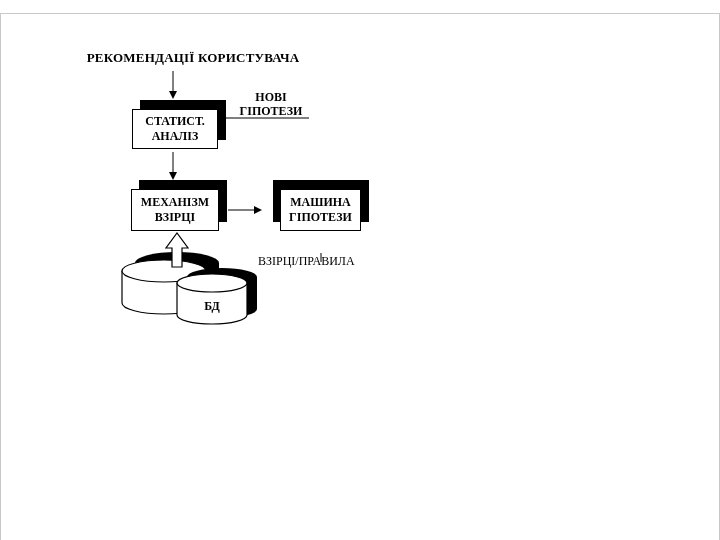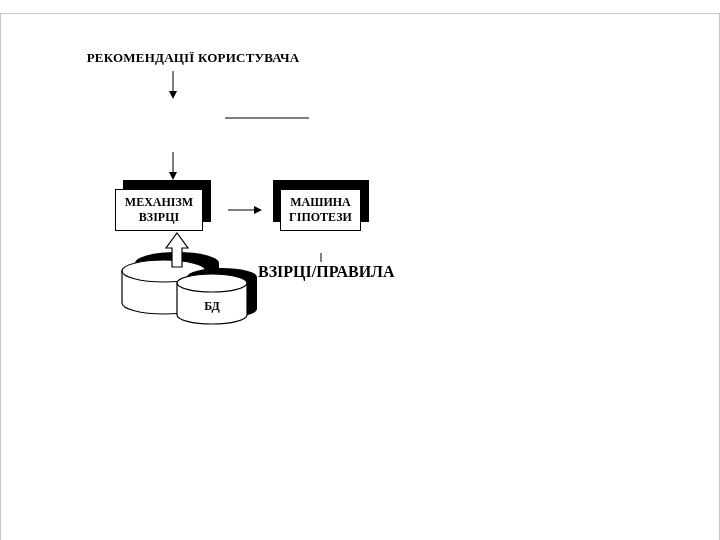--- a/index.html
+++ b/index.html
@@ -25,29 +25,29 @@
     content:"";position:absolute;left:8px;top:-9px;
     width:100%;height:100%;background:#000;
   }
   .node .face{
     position:relative;width:100%;height:100%;
     background:#fff;border:1px solid #000;box-sizing:border-box;
     display:flex;flex-direction:column;align-items:center;justify-content:center;
     font-weight:bold;font-size:12px;line-height:1.25;text-align:center;
   }
   .node-stat{left:131px;top:95px;width:86px;height:40px;}
-  .node-mech{left:114px;top:175px;width:88px;height:42px;}
+  .node-mech{left:130px;top:175px;width:88px;height:42px;}
   .node-mach{left:264px;top:175px;width:81px;height:42px;padding-left:15px;}
   .hyp-label{
     position:absolute;left:232px;top:77px;width:76px;
     text-align:center;font-size:12px;font-weight:bold;line-height:1.15;
   }
   .rules-label{
-    position:absolute;left:257px;top:249px;
-    font-size:16px;font-weight:bold;white-space:nowrap;
+    position:absolute;left:257px;top:240px;
+    font-size:12px;font-weight:normal;white-space:nowrap;
   }
   .db-label{
     position:absolute;left:196px;top:285px;width:30px;
     text-align:center;font-size:12px;font-weight:bold;
   }
 </style>
 </head>
 <body>
 
 <div class="canvas">
@@ -88,21 +88,31 @@
     <g>
       <path d="M176,269 L176,301 A35,9 0 0 0 246,301 L246,269 Z" fill="#fff" stroke="#000" stroke-width="1.2"></path>
       <ellipse cx="211" cy="269" rx="35" ry="9" fill="#fff" stroke="#000" stroke-width="1.2"></ellipse>
     </g>
 
     <polygon points="171,253 171,234 165,234 176,219 187,234 181,234 181,253" fill="#fff" stroke="#000" stroke-width="1.2"></polygon>
   </svg>
 
   <div class="title">РЕКОМЕНДАЦІЇ КОРИСТУВАЧА</div>
 
+  <div class="node node-stat">
+    <div class="face">
+      <span>СТАТИСТ.</span>
+      <span>АНАЛІЗ</span>
+    </div>
+  </div>
 
+  <div class="hyp-label">
+    <div>НОВІ</div>
+    <div>ГІПОТЕЗИ</div>
+  </div>
 
   <div class="node node-mech">
     <div class="face">
       <span>МЕХАНІЗМ</span>
       <span>ВЗІРЦІ</span>
     </div>
   </div>
 
   <div class="node node-mach">
     <div class="face">

